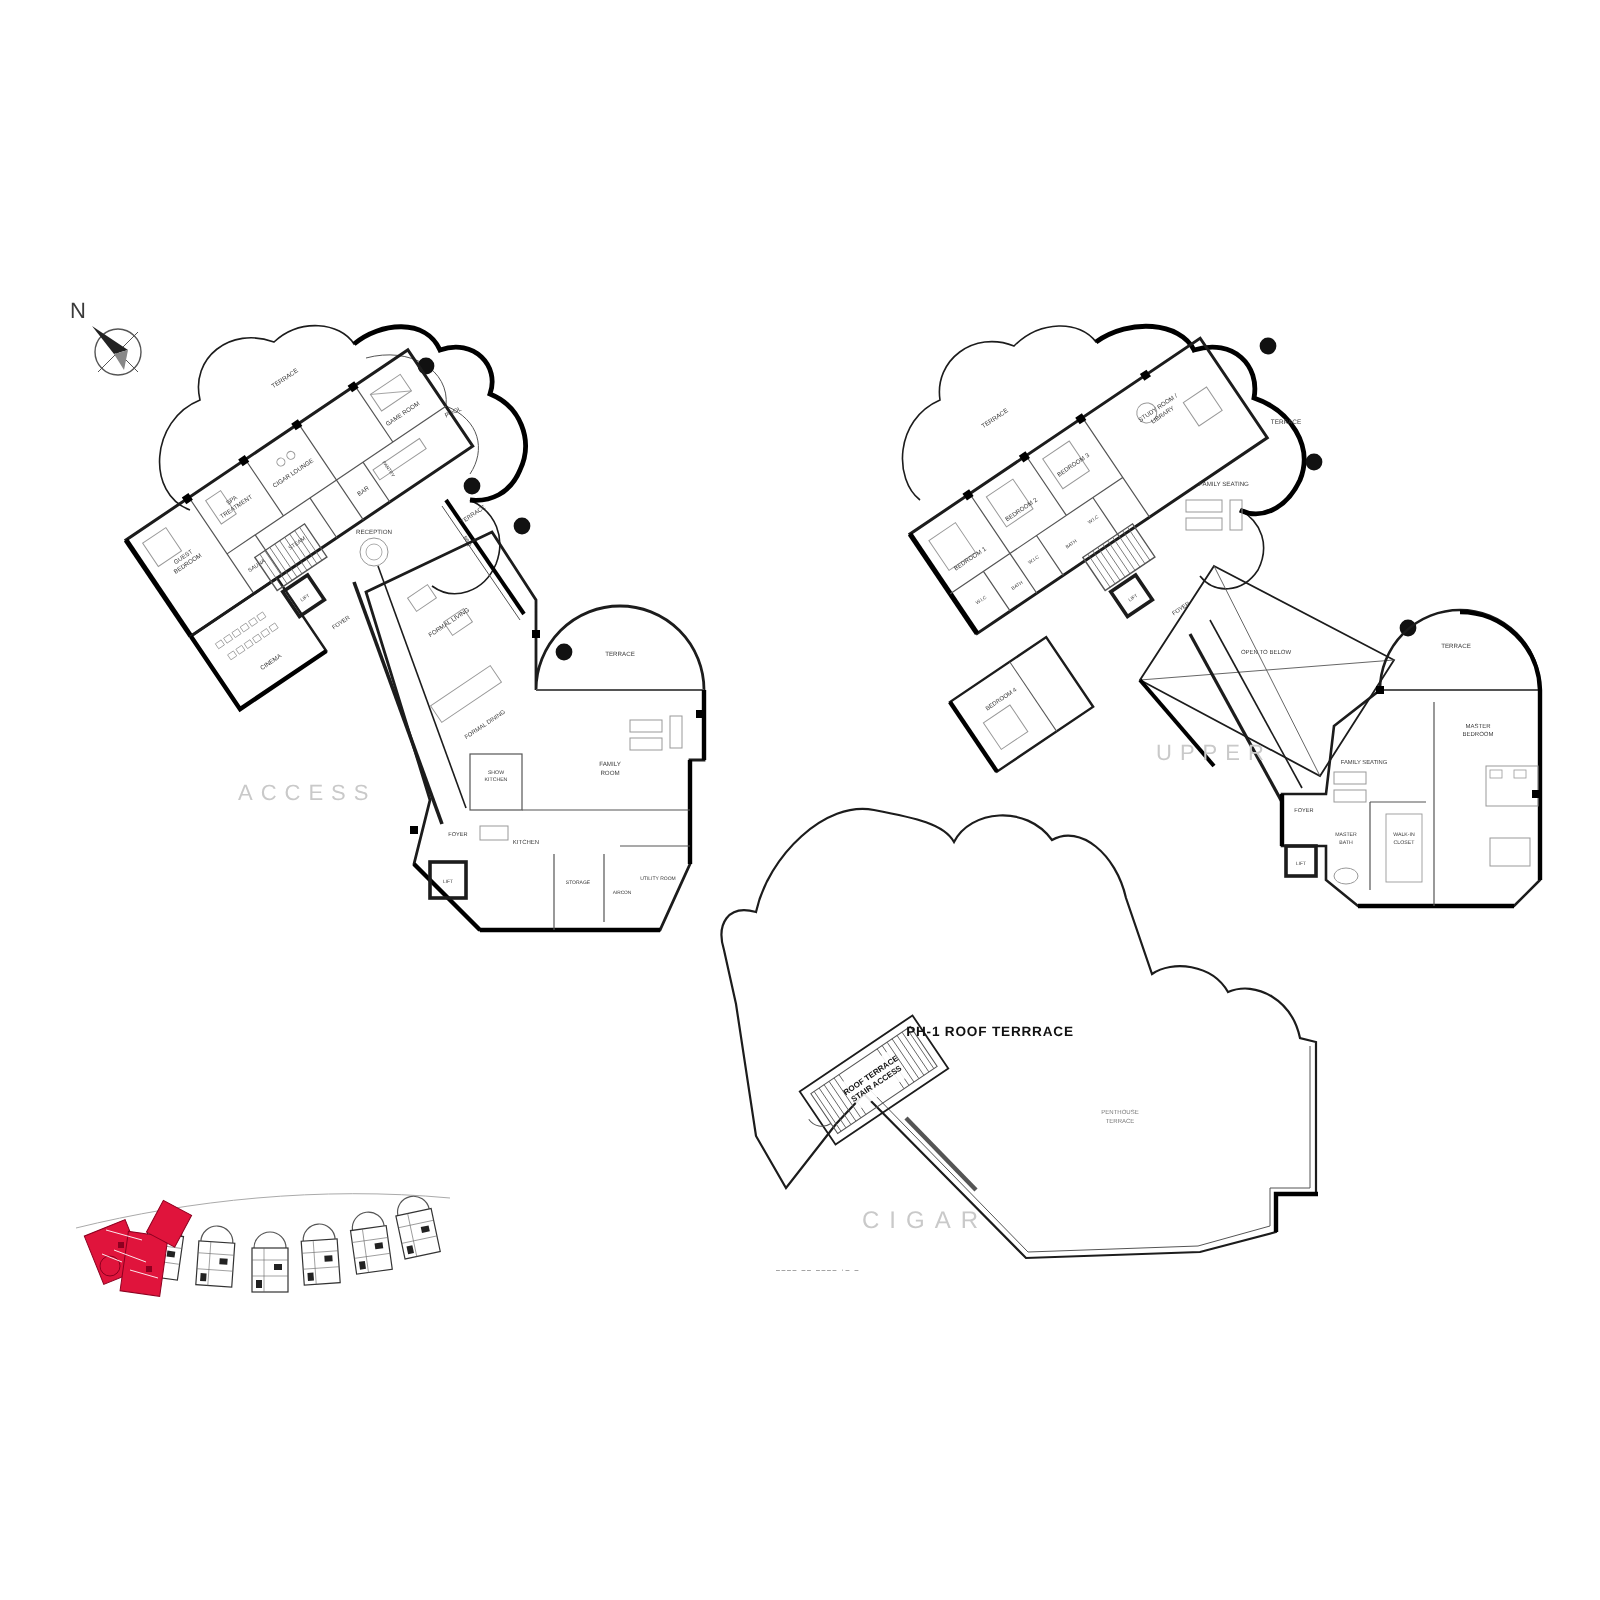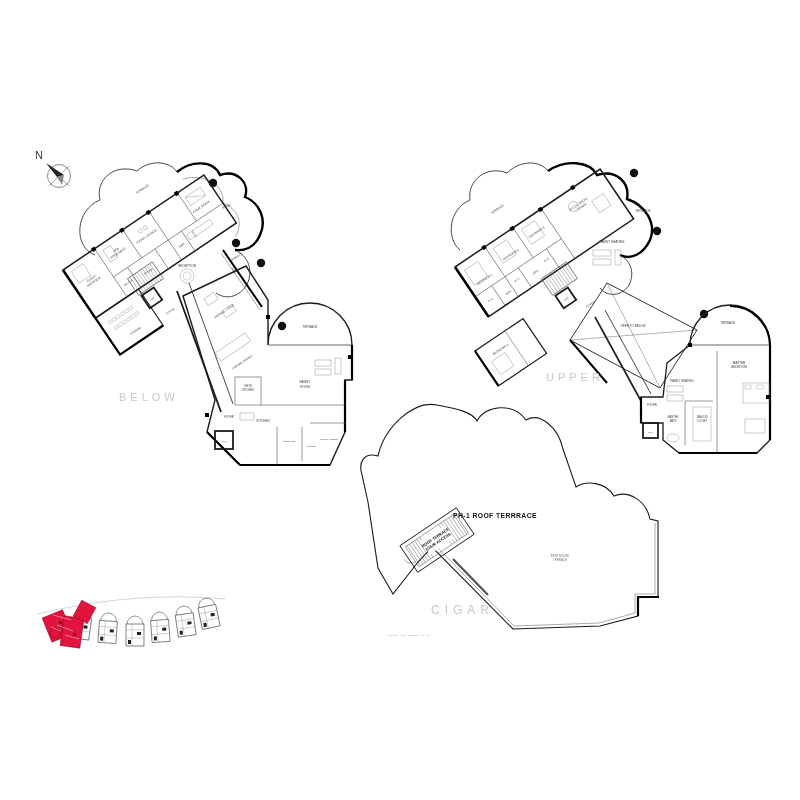--- a/index.html
+++ b/index.html
@@ -316,17 +316,17 @@
       <rect x="-26" y="-18" width="22" height="26" fill="#e0143c" stroke="#8d0020" stroke-width="0.5" transform="rotate(-22)"></rect>
       <rect x="-10" y="-8" width="20" height="30" fill="#e0143c" stroke="#8d0020" stroke-width="0.5" transform="rotate(8)"></rect>
       <rect x="-4" y="-26" width="16" height="18" fill="#e0143c" stroke="#8d0020" stroke-width="0.5" transform="rotate(28)"></rect>
       <circle cx="-18" cy="8" r="5" fill="#e0143c" stroke="#8d0020" stroke-width="0.5"></circle>
       <path d="M-20,-10 L-2,-5 M-16,0 L0,6 M-8,10 L6,14 M-22,2 L-12,6" stroke="#ffffff" stroke-width="0.45" fill="none"></path>
       <rect x="-14" y="-4" width="3" height="3" fill="#8d0020"></rect>
       <rect x="0" y="8" width="3" height="3" fill="#8d0020"></rect>
     </g>
   </svg>
 
-  <div class="level-label" style="left:119px;top:391px">BELOW</div>
-  <div class="level-label" style="left:546px;top:371px">UPPER</div>
+  <div class="level-label" style="left:119px;top:391px">ACCESS</div>
+  <div class="level-label" style="left:578px;top:371px">UPPER</div>
   <div class="level-label" style="left:431px;top:603px;font-size:12px;letter-spacing:5px">CIGAR</div>
 
 </div>
 
 </body></html>

